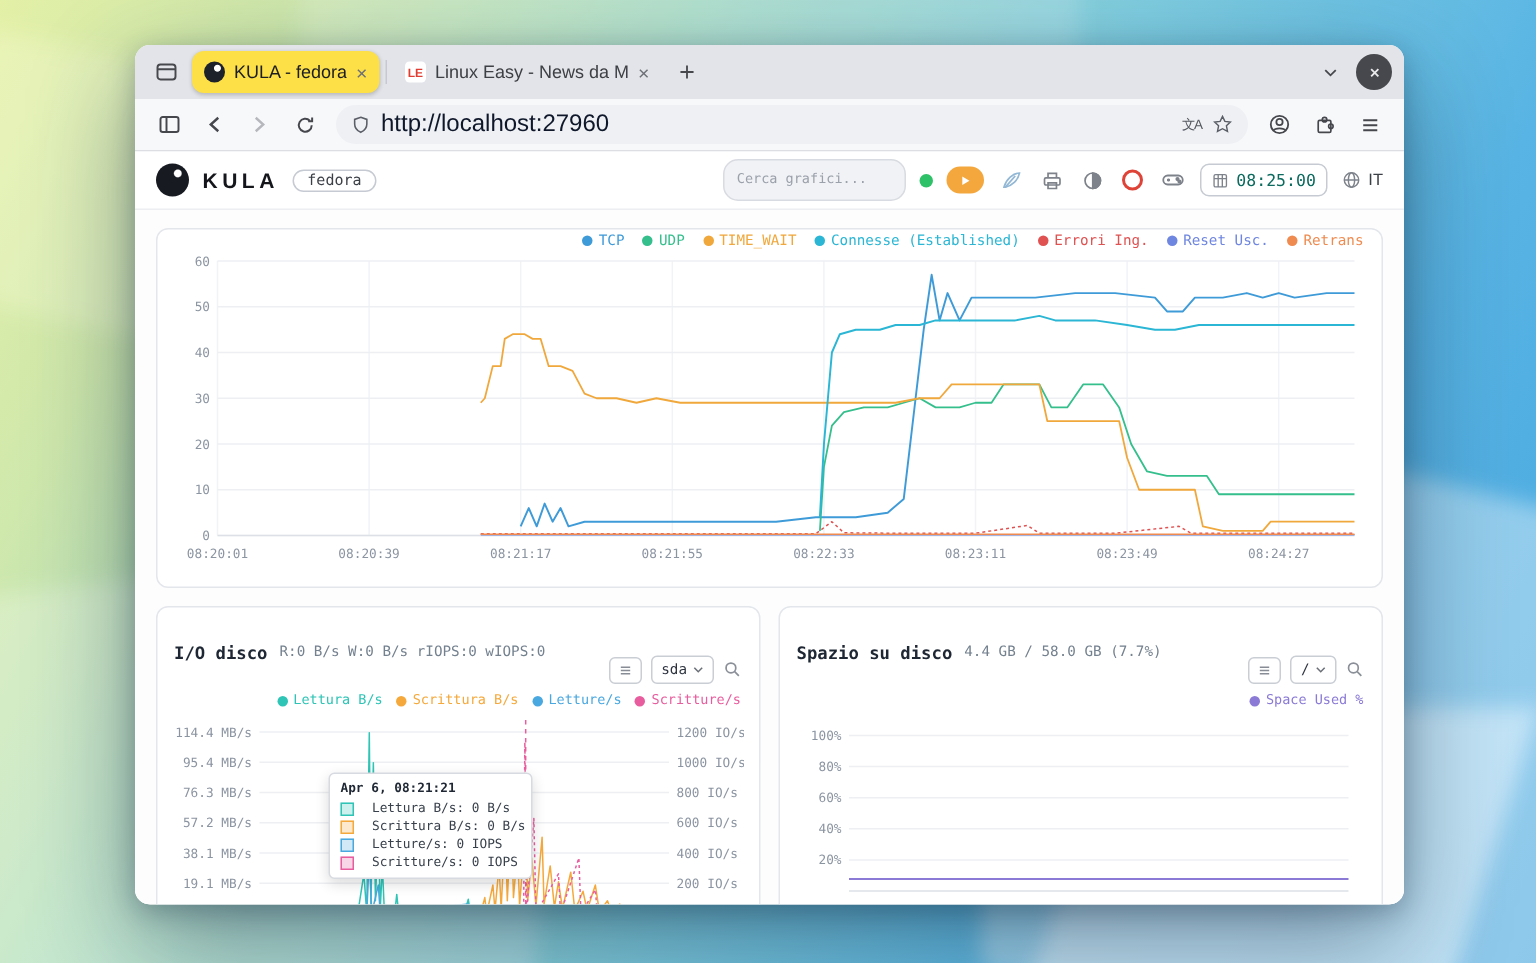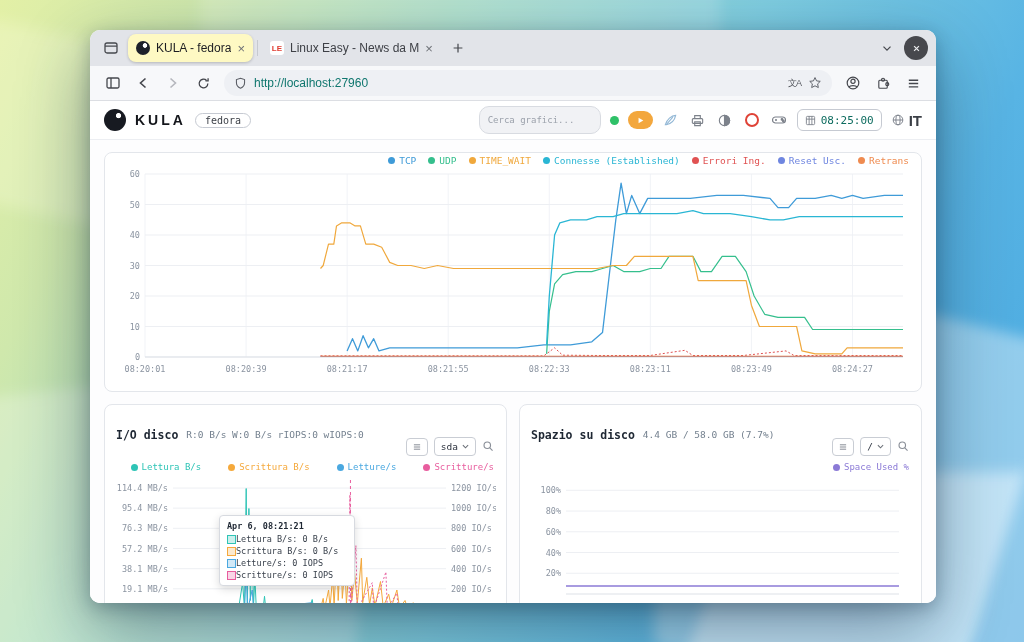--- a/index.html
+++ b/index.html
@@ -13,54 +13,54 @@
   .s4{right:30px;bottom:-30px;width:280px;height:200px;background:rgba(235,248,255,.55);transform:skewX(-18deg);}
   .s5{left:-30px;top:40px;width:220px;height:180px;background:rgba(255,255,230,.25);transform:rotate(12deg);}
 
   .window{position:absolute;left:90px;top:30px;width:846px;height:573px;background:#fff;border-radius:10px;
     box-shadow:0 26px 70px rgba(12,35,60,.45),0 5px 18px rgba(12,35,60,.28);overflow:hidden;display:flex;flex-direction:column;}
 
   
   .tabbar{height:36px;background:#e2e4e9;display:flex;align-items:center;padding:0 8px;gap:4px;flex:0 0 auto;}
   .tb-icon{width:26px;height:26px;border-radius:5px;display:flex;align-items:center;justify-content:center;color:#46484e;flex:0 0 auto;}
   .tab{display:flex;align-items:center;gap:6px;height:28px;padding:0 8px;border-radius:8px;max-width:180px;}
-  .tab.active{background:#fef9c3;box-shadow:0 1px 3px rgba(0,0,0,.2);}
+  .tab.active{background:#fde047;box-shadow:0 1px 3px rgba(0,0,0,.2);}
   .tab .t-title{font-size:12px;color:#1c1d22;white-space:nowrap;overflow:hidden;text-overflow:ellipsis;flex:1;}
   .tab.inactive .t-title{color:#3e4046;}
   .t-close{color:#6d7076;font-size:13px;line-height:1;flex:0 0 auto;}
   .fav-kula{width:14px;height:14px;border-radius:50%;background:radial-gradient(circle at 64% 32%,#fff 0 2px,#1d212a 2.6px);flex:0 0 auto;}
   .fav-le{width:14px;height:14px;background:#fff;border-radius:3px;color:#e03c31;font-size:8px;font-weight:bold;display:flex;align-items:center;justify-content:center;flex:0 0 auto;}
   .tab-divider{width:1px;height:16px;background:#c6c9cf;}
   .spacer{flex:1;}
   .win-close{width:24px;height:24px;border-radius:50%;background:#47484d;color:#e9e9ec;display:flex;align-items:center;justify-content:center;font-size:12px;}
 
   
   .navbar{height:34px;background:#f7f8fa;border-bottom:1px solid #dcdee3;display:flex;align-items:center;gap:4px;padding:0 10px;flex:0 0 auto;}
   .nav-ic{width:26px;height:26px;display:flex;align-items:center;justify-content:center;color:#45474d;border-radius:5px;flex:0 0 auto;}
   .nav-ic.disabled{color:#b5b7bd;}
   .urlbar{flex:1;height:26px;background:#eef0f4;border-radius:13px;display:flex;align-items:center;gap:7px;padding:0 10px;margin:0 4px;}
-  .url-text{font-size:12px;color:#0f766e;flex:1;}
+  .url-text{font-size:16px;color:#0f172a;flex:1;}
   .translate{font-size:9px;color:#55585f;letter-spacing:-1px;}
 
   
   .page{flex:1;background:#fff;display:flex;flex-direction:column;overflow:hidden;}
   .app-header{height:38px;border-bottom:1px solid #eceef2;display:flex;align-items:center;gap:9px;padding:0 14px;flex:0 0 auto;}
   .logo{width:22px;height:22px;border-radius:50%;background:radial-gradient(circle at 66% 30%,#fff 0 2.2px,#171a21 3px);flex:0 0 auto;}
   .brand{font-weight:bold;font-size:14px;letter-spacing:3px;color:#14161b;}
   .host-badge{border:1px solid #c6cad2;border-radius:10px;padding:1px 9px;font:10px "DejaVu Sans Mono",monospace;color:#3b3f46;}
   .search{margin-left:auto;width:104px;height:18px;background:#f1f2f5;border:1px solid #d8dbe1;border-radius:10px;
     font:9px "DejaVu Sans Mono",monospace;padding:4px 8px;color:#6b7078;outline:none;}
   .search::placeholder{color:#9ba1ab;}
   .hdr-ic{color:#7d828b;display:flex;align-items:center;justify-content:center;width:18px;height:18px;flex:0 0 auto;}
   .status-dot{width:9px;height:9px;border-radius:50%;background:#2fc168;flex:0 0 auto;}
   .play-pill{width:25px;height:18px;border-radius:9px;background:#f3a73d;display:flex;align-items:center;justify-content:center;flex:0 0 auto;}
   .record{width:10px;height:10px;border:2.5px solid #df4337;border-radius:50%;}
   .time-chip{border:1px solid #c6cad2;border-radius:6px;height:20px;display:flex;align-items:center;gap:5px;padding:0 7px;
     font:11px "DejaVu Sans Mono",monospace;color:#0c6b5e;flex:0 0 auto;justify-content:flex-end;}
-  .lang{display:flex;gap:4px;align-items:center;font-size:15px;font-weight:bold;color:#3b3f46;justify-content:flex-end;}
+  .lang{display:flex;gap:4px;align-items:center;font-size:11px;font-weight:normal;color:#3b3f46;justify-content:flex-end;}
 
   .main{flex:1;padding:12px 14px;overflow:hidden;background:#fdfdfe;}
   .card{border:1px solid #e3e6eb;border-radius:8px;background:#fff;box-sizing:border-box;}
   .card-head{display:flex;align-items:center;padding:8px 11px 4px;}
   .card-title{font:bold 11.5px "DejaVu Sans Mono",monospace;color:#1e2733;white-space:nowrap;}
   .card-sub{font:9.5px "DejaVu Sans Mono",monospace;color:#74818f;margin-left:8px;white-space:nowrap;overflow:hidden;}
   .zoom-btn{margin-left:auto;width:22px;height:22px;border-radius:50%;background:#e4f2fb;display:flex;align-items:center;justify-content:center;color:#2d8fd5;flex:0 0 auto;}
   .legend{display:flex;justify-content:flex-end;align-items:center;gap:12px;padding:2px 12px;font:9.5px "DejaVu Sans Mono",monospace;flex-wrap:nowrap;}
   .legend .li{display:flex;align-items:center;gap:4px;white-space:nowrap;}
   .ldot{width:7px;height:7px;border-radius:50%;display:inline-block;}
@@ -70,21 +70,21 @@
   .ctl{display:flex;align-items:center;gap:6px;margin-left:auto;color:#878c95;margin-top:24px;}
   .list-btn{width:20px;height:16px;border:1px solid #c9cdd4;border-radius:4px;display:flex;align-items:center;justify-content:center;color:#878c95;}
   .select{height:17px;border:1px solid #c9cdd4;border-radius:4px;display:flex;align-items:center;gap:4px;padding:0 6px;
     font:9.5px "DejaVu Sans Mono",monospace;color:#2e3440;background:#fff;}
   svg.chart{display:block;}
   .tick{font:8.5px "DejaVu Sans Mono",monospace;fill:#8b94a1;}
   .chart-wrap{position:relative;}
   .tooltip{position:absolute;left:114px;top:41px;width:120px;background:#fff;border:1px solid #d7dae0;border-radius:4px;
     box-shadow:0 3px 9px rgba(0,0,0,.14);padding:5px 7px;z-index:2;}
   .tt-title{font:bold 8.5px "DejaVu Sans Mono",monospace;color:#1e2733;margin-bottom:3px;}
-  .tt-row{display:flex;align-items:center;gap:0;font:8.5px "DejaVu Sans Mono",monospace;color:#39414c;margin-top:2px;white-space:nowrap;}
+  .tt-row{display:flex;align-items:center;gap:12px;font:8.5px "DejaVu Sans Mono",monospace;color:#39414c;margin-top:2px;white-space:nowrap;}
   .tt-sw{width:7px;height:7px;flex:0 0 auto;border:1px solid transparent;}
 </style>
 </head>
 <body>
 
 <div class="desktop">
   <div class="shape s3"></div>
   <div class="shape s5"></div>
   <div class="shape s1"></div>
   <div class="shape s2"></div>
@@ -341,21 +341,21 @@
                     </svg>
                 </span>
                 <span style="color:#8a8f98;display:flex;">
                   <svg width="13" height="13" viewBox="0 0 16 16" fill="none" stroke="currentColor" stroke-width="1.4">
                       <circle cx="6.5" cy="6.5" r="4"></circle>
                       <path d="M9.6 9.6 13 13"></path>
                     </svg>
                 </span>
               </span>
             </div>
-            <div class="legend" style="font-size:9px;gap:27px;">
+            <div class="legend" style="font-size:9px;gap:9px;">
                 <span class="li">
                   <span class="ldot" style="background: rgb(46, 196, 182);"></span>
                   <span style="color: rgb(46, 196, 182);">Lettura B/s</span>
                 </span>
                 <span class="li">
                   <span class="ldot" style="background: rgb(245, 169, 60);"></span>
                   <span style="color: rgb(245, 169, 60);">Scrittura B/s</span>
                 </span>
                 <span class="li">
                   <span class="ldot" style="background: rgb(74, 168, 224);"></span>

